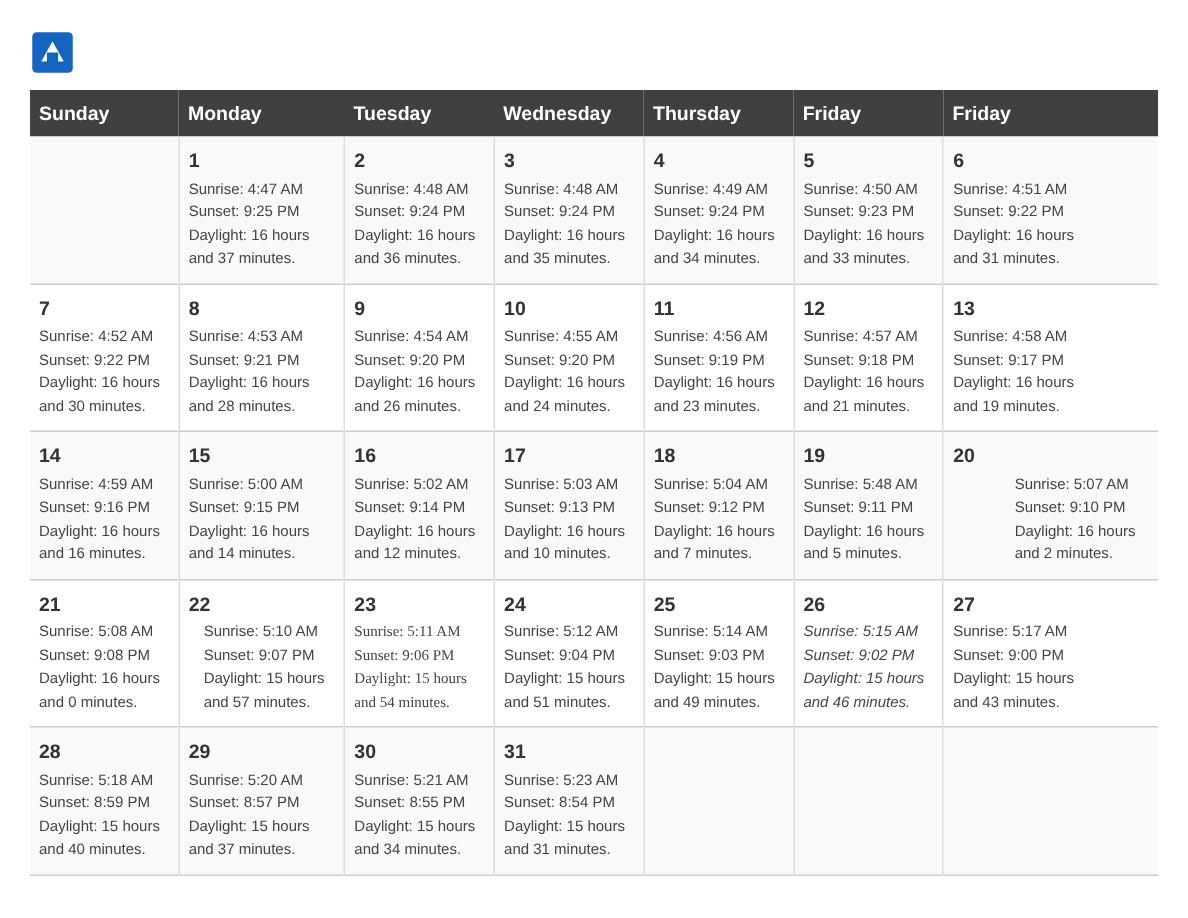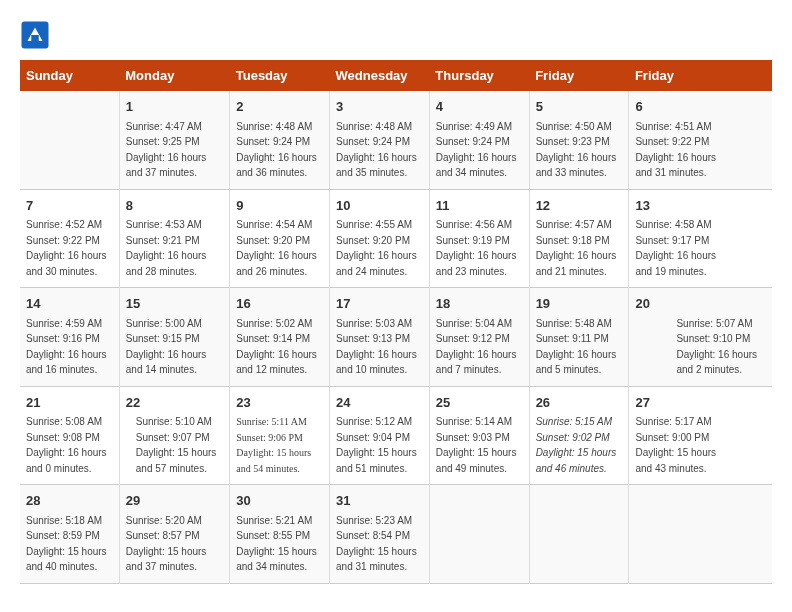--- a/index.html
+++ b/index.html
@@ -36,21 +36,21 @@
     .subtitle {
       font-size: 18px;
       color: #333;
     }
     table {
       width: 100%;
       border-collapse: collapse;
       font-size: 11.5px;
     }
     thead tr {
-      background-color: #c2410c;
+      background-color: #404040;
       color: white;
     }
     thead th {
       padding: 8px 6px;
       text-align: left;
       font-size: 13px;
       font-weight: bold;
     }
     tbody tr {
       border-bottom: 1px solid #ccc;

